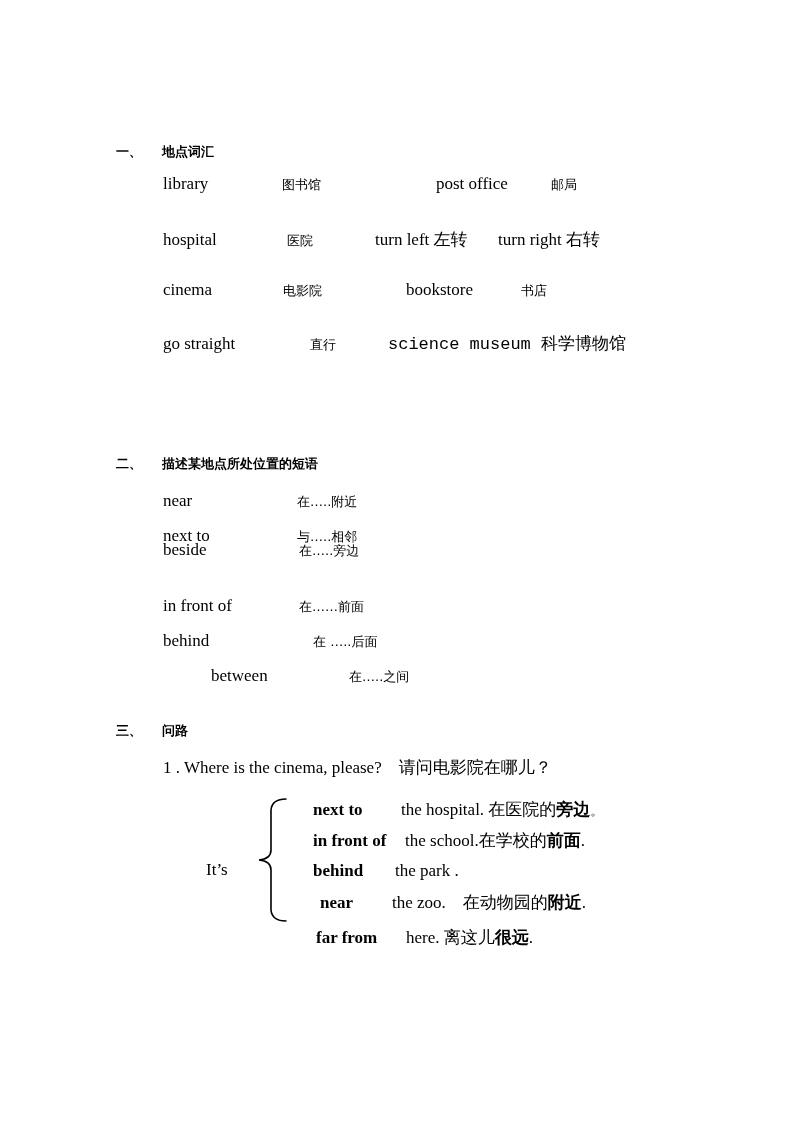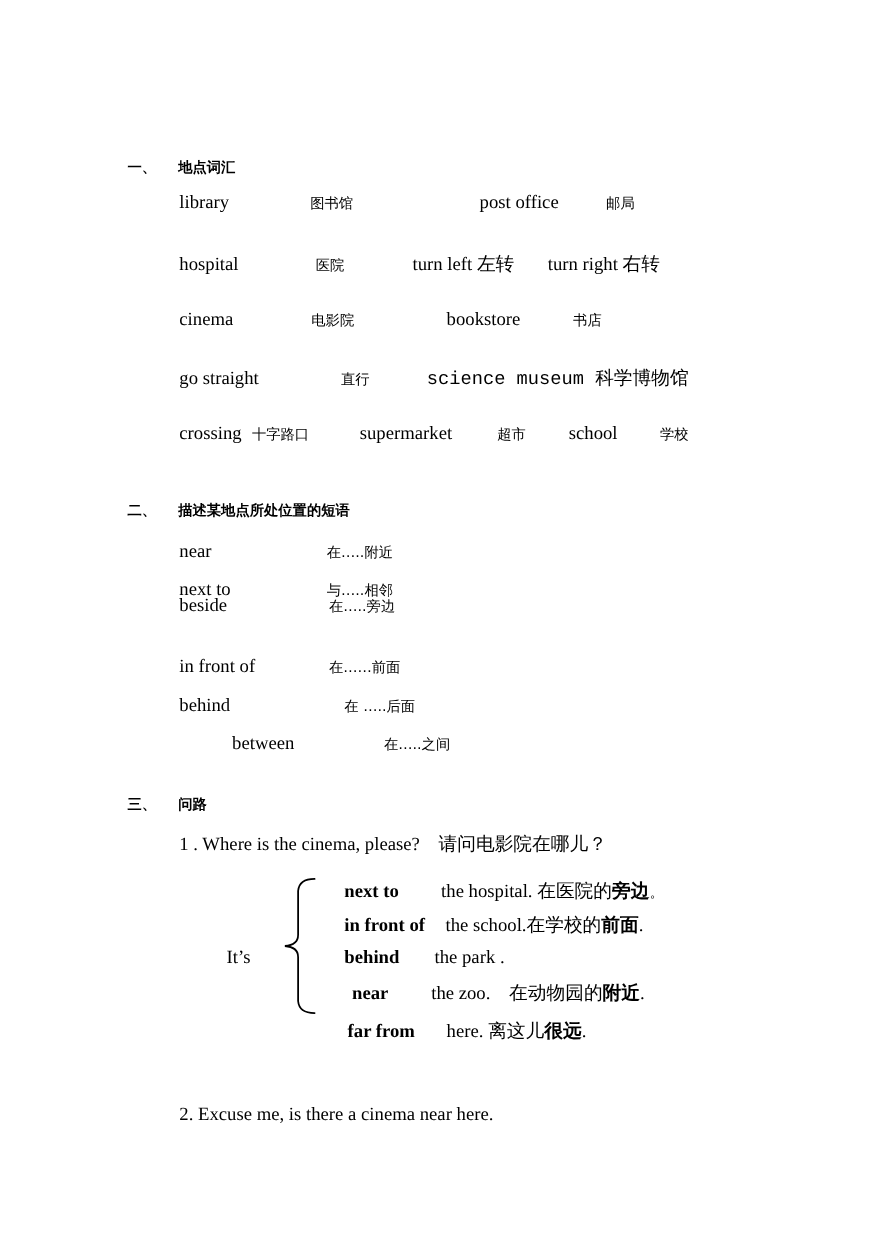--- a/index.html
+++ b/index.html
@@ -187,23 +187,20 @@
   </div>
 
   <div class="vocab-row" id="vrow-2">
     <span class="cell c0">cinema</span><span class="cell c1 zh">电影院</span><span class="cell c2">bookstore</span><span class="cell zh">书店</span>
   </div>
 
   <div class="vocab-row" id="vrow-3">
     <span class="cell c0">go straight</span><span class="cell c1 zh">直行</span><span class="cell c2">science museum 科学博物馆</span>
   </div>
 
-  <div class="vocab-row" id="vrow-4">
-    <span class="cell c0">crossing</span><span class="cell c1 zh">十字路口</span><span class="cell c2">supermarket</span><span class="cell c3 zh">超市</span><span class="cell c4">school</span><span class="cell zh">学校</span>
-  </div>
 
   <div class="section-heading" id="sec2-heading">
     <span class="num">二、</span><span>描述某地点所处位置的短语</span>
   </div>
 
   <div class="prep-row" id="prow-0">
     <span class="en">near</span><span class="zh zh-ind">在…..附近</span>
   </div>
   <div class="prep-row" id="prow-1">
     <span class="en">next to</span><span class="zh zh-ind">与…..相邻</span>
@@ -244,15 +241,14 @@
   <div class="opt-row" id="opt-2">
     <b class="kw">behind</b><span>the park .</span><span class="bold-zh"></span><span></span>
   </div>
   <div class="opt-row" id="opt-3">
     <b class="kw">near</b><span>the zoo.　在动物园的</span><span class="bold-zh">附近</span><span>.</span>
   </div>
   <div class="opt-row" id="opt-4">
     <b class="kw">far from</b><span>here. 离这儿</span><span class="bold-zh">很远</span><span>.</span>
   </div>
 
-  <div class="q-line" id="q2">2. Excuse me, is there a cinema near here.</div>
 
 </div>
 
 </body></html>

